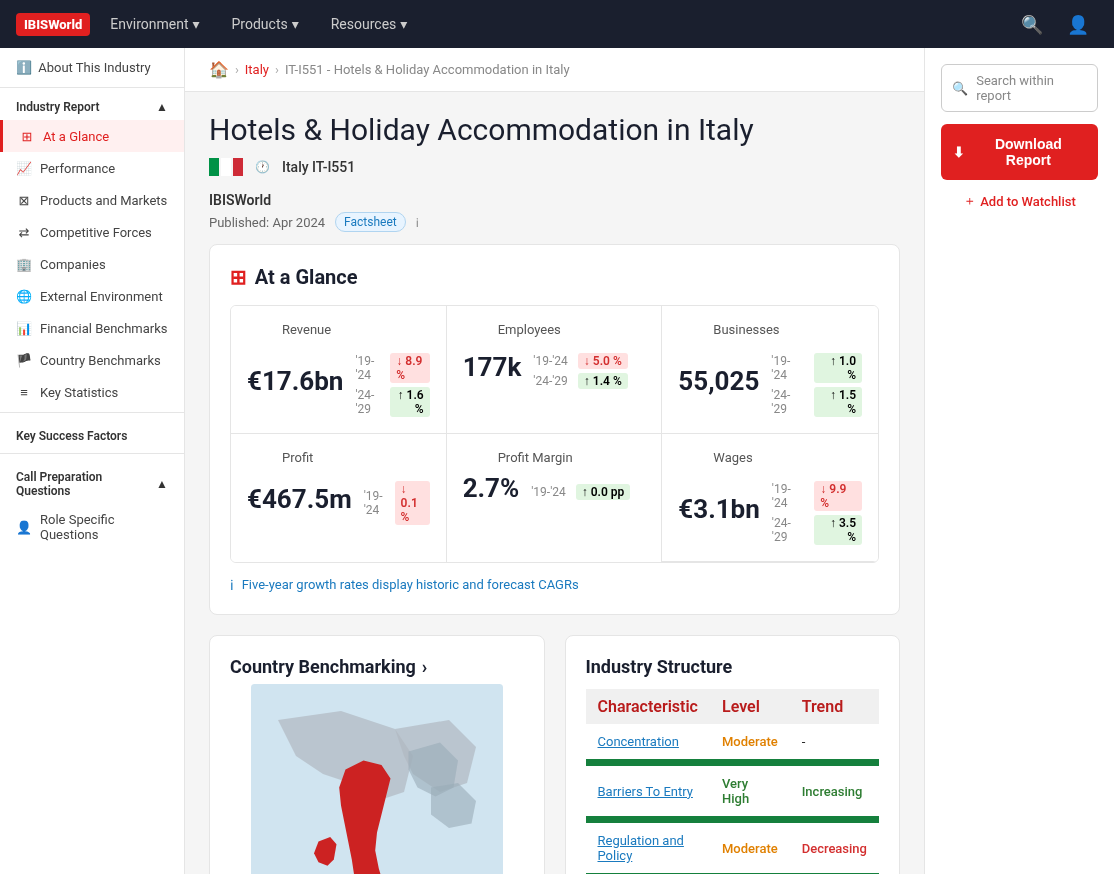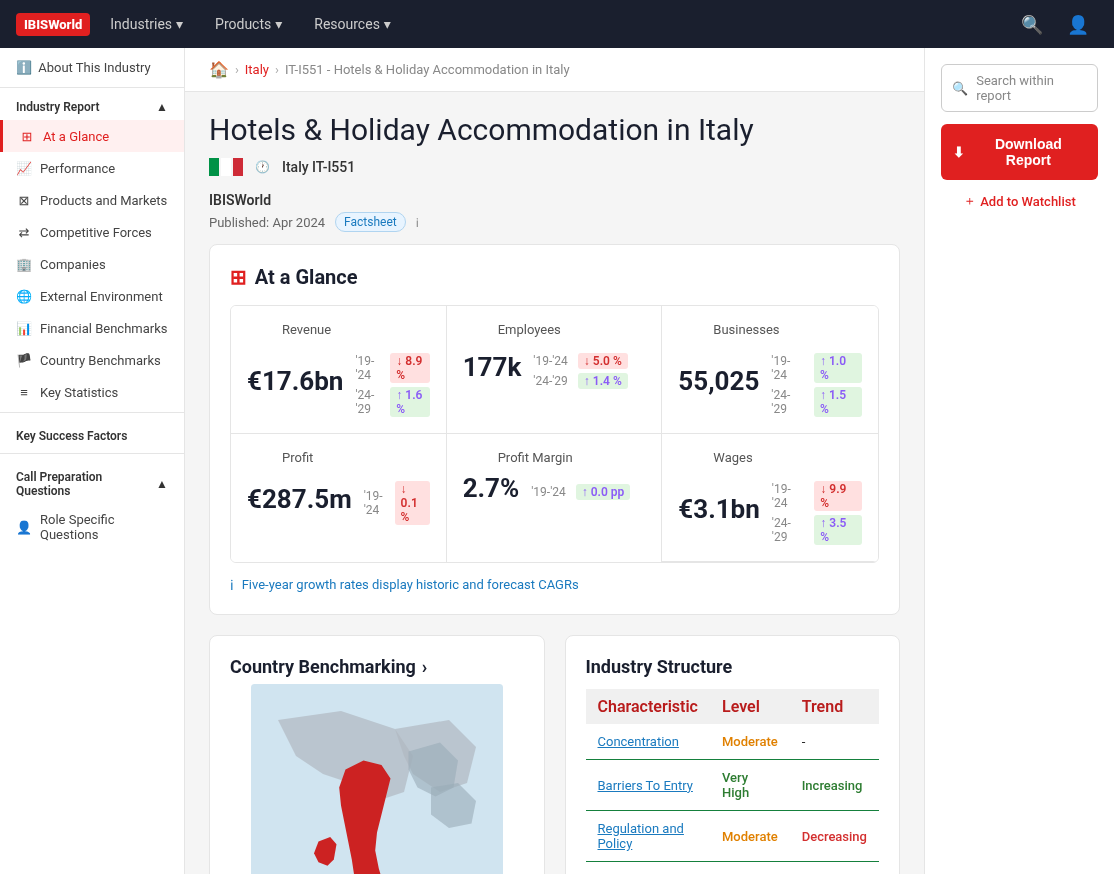--- a/index.html
+++ b/index.html
@@ -55,38 +55,38 @@
     .metrics-grid { display: grid; grid-template-columns: 1fr 1fr 1fr; gap: 0; border: 1px solid #e5e5e5; border-radius: 6px; overflow: hidden; }
     .metric-cell { padding: 16px; border-right: 1px solid #e5e5e5; border-bottom: 1px solid #e5e5e5; background: #fff; }
     .metric-cell:nth-child(3n) { border-right: none; }
     .metric-cell:nth-child(4), .metric-cell:nth-child(5) { border-bottom: none; }
     .metric-label { font-size: 13px; color: #555; margin-bottom: 8px; margin-left: 35px; }
     .metric-value { font-size: 26px; font-weight: 700; color: #1a1f2e; }
     .metric-rates { display: flex; flex-direction: column; gap: 4px; margin-top: 8px; }
     .metric-rate-row { display: flex; align-items: center; gap: 10px; font-size: 12px; color: #888; }
     .rate-badge { padding: 1px 6px; border-radius: 3px; font-size: 12px; font-weight: 600; }
     .rate-red { background: #ffe0e0; color: #d32f2f; }
-    .rate-green { background: #e0f5e0; color: #8b5cf6; }
+    .rate-green { background: #e0f5e0; color: #000000; text-align: right; }
 
     
     .cagr-note { display: flex; align-items: center; gap: 8px; font-size: 13px; color: #1a7abf; margin-top: 12px; }
     .cagr-note .info-icon { font-size: 14px; }
 
     
     .bottom-grid { display: grid; grid-template-columns: 1fr 1fr; gap: 20px; }
     .country-benchmarking-card { background: #fff; border-radius: 8px; padding: 20px; border: 1px solid #e5e5e5; }
     .cb-title { font-size: 18px; font-weight: 700; color: #1a1f2e; margin-bottom: 12px; display: flex; align-items: center; gap: 6px; }
     .italy-map { width: 100%; height: 260px; display: flex; align-items: center; justify-content: center; }
     .industry-structure-card { background: #fff; border-radius: 8px; padding: 20px; border: 1px solid #e5e5e5; }
     .is-title { font-size: 18px; font-weight: 700; color: #1a1f2e; margin-bottom: 12px; }
 
     
     .is-table { width: 100%; border-collapse: collapse; }
     .is-table th { background: #f0f0f0; padding: 8px 12px; text-align: left; font-size: 16px; font-weight: 600; color: #b91c1c; }
-    .is-table td { padding: 10px 12px; font-size: 13px; border-bottom: 1px solid #15803d; }
+    .is-table td { padding: 10px 12px; font-size: 13px; border-bottom: 7px solid #15803d; }
     .is-table tr:last-child td { border-bottom: none; }
     .is-link { color: #1a7abf; text-decoration: underline; cursor: pointer; }
     .level-moderate { color: #e08000; font-weight: 500; }
     .level-very-high { color: #2e7d32; font-weight: 500; }
     .level-mature { color: #e08000; font-weight: 500; }
     .trend-increasing { color: #2e7d32; font-weight: 500; }
     .trend-decreasing { color: #d32f2f; font-weight: 500; }
 
     
     .right-panel { width: 190px; background: #fff; border-left: 1px solid #e5e5e5; display: flex; flex-direction: column; padding: 16px; gap: 12px; flex-shrink: 0; }
@@ -96,21 +96,21 @@
 
     
     .metric-inner { display: flex; align-items: center; gap: 12px; }
   </style>
 </head>
 <body>
 
 <nav class="top-nav">
   <div class="logo-badge">IBISWorld</div>
   <div class="nav-item">
-    <span>Industries</span>
+    <span>Environment</span>
     <span>▾</span>
   </div>
   <div class="nav-item">
     <span>Products</span>
     <span>▾</span>
   </div>
   <div class="nav-item">
     <span>Resources</span>
     <span>▾</span>
   </div>
@@ -274,21 +274,21 @@
                   <span>'24-'29</span>
                   <span class="rate-badge rate-green">↑ <span>1.5 %</span></span>
                 </div>
               </div>
             </div>
           </div>
 
           <div class="metric-cell">
             <div class="metric-label">Profit</div>
             <div class="metric-inner">
-              <div class="metric-value">€287.5m</div>
+              <div class="metric-value">€467.5m</div>
               <div class="metric-rates">
                 <div class="metric-rate-row">
                   <span>'19-'24</span>
                   <span class="rate-badge rate-red">↓ <span>0.1 %</span></span>
                 </div>
               </div>
             </div>
           </div>
 
           <div class="metric-cell">

